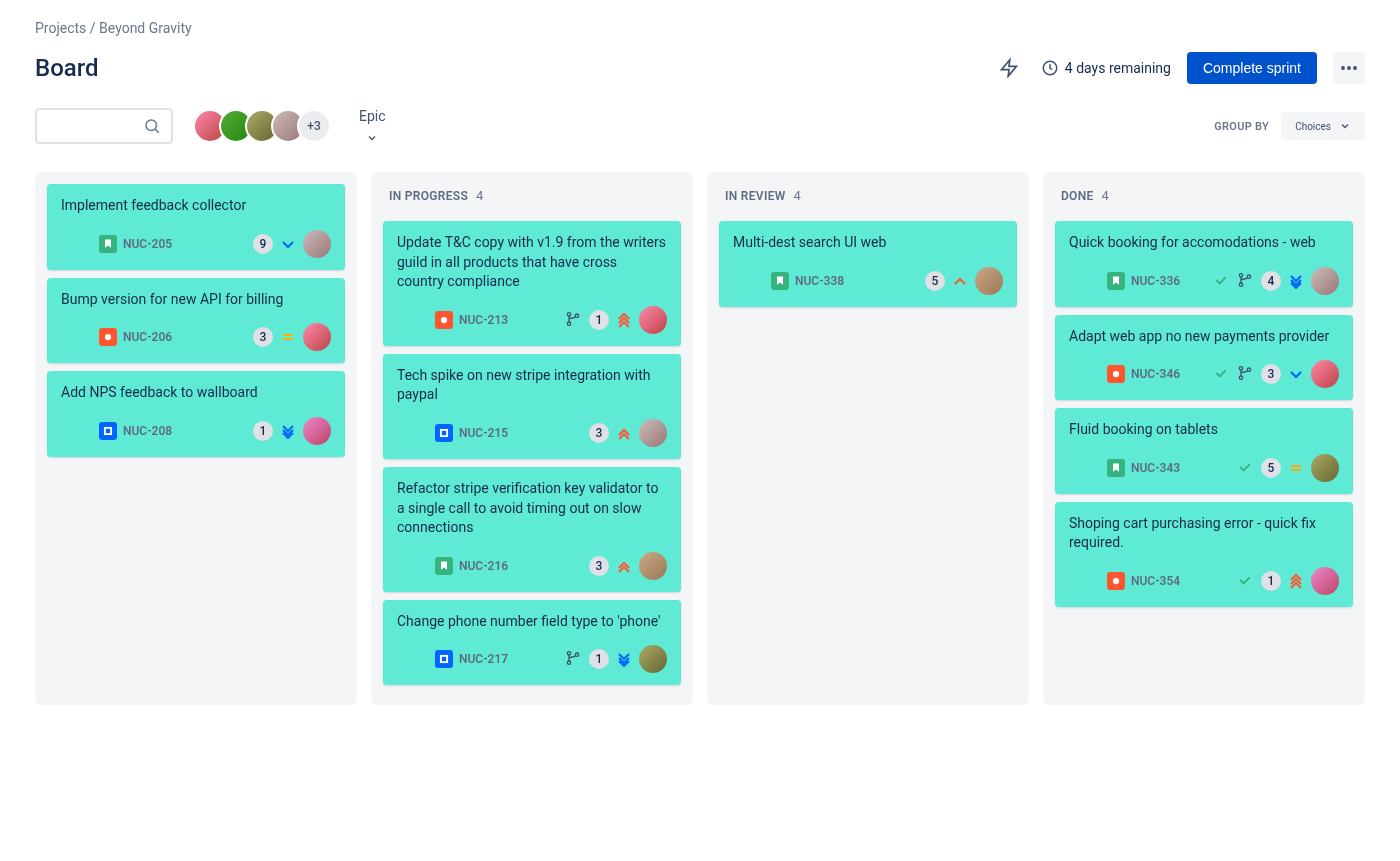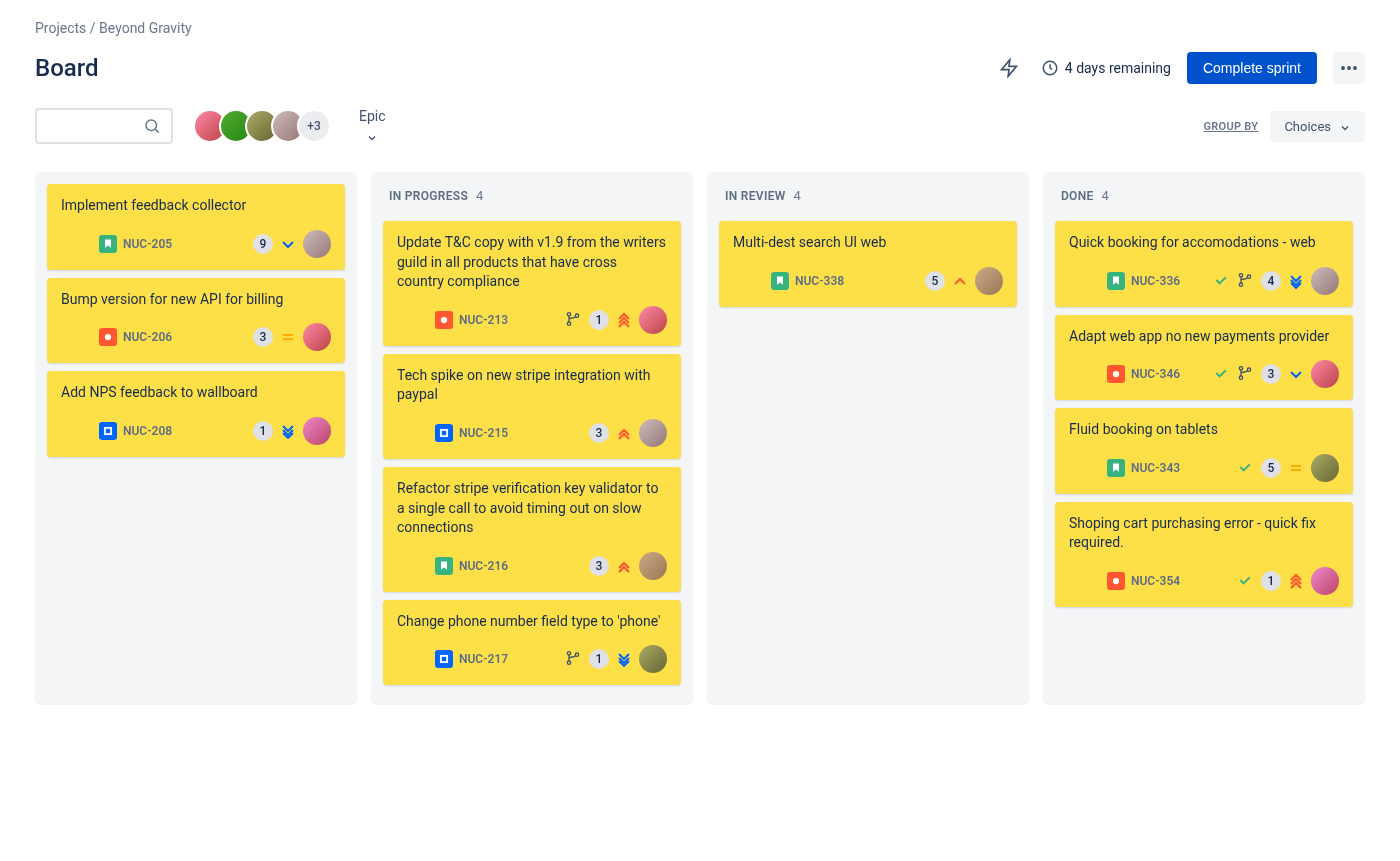--- a/index.html
+++ b/index.html
@@ -15,28 +15,28 @@
 .more-btn { width:32px; height:32px; background:#F4F5F7; border-radius:4px; display:flex; align-items:center; justify-content:center; font-size:18px; color:#42526E; cursor:pointer; }
 .toolbar { display:flex; align-items:center; justify-content:space-between; margin-bottom:22px; }
 .toolbar-left { display:flex; align-items:center; gap:20px; }
 .search-box { width:138px; height:36px; border:2px solid #DFE1E6; border-radius:4px; display:flex; align-items:center; padding:0 10px; justify-content:flex-end; }
 .avatars { display:flex; align-items:center; }
 .avatar { width:34px; height:34px; border-radius:50%; border:2px solid #fff; margin-left:-8px; background-size:cover; background-position:center; }
 .avatar:first-child { margin-left:0; }
 .avatar-more { width:34px; height:34px; border-radius:50%; border:2px solid #fff; margin-left:-8px; background:#EBECF0; display:flex; align-items:center; justify-content:center; font-size:12px; color:#42526E; font-weight:500; }
 .epic-btn { display:flex; align-items:center; gap:8px; font-size:14px; color:#42526E; cursor:pointer; padding:6px 8px; border-radius:4px;flex-direction:column; }
 .group-by { display:flex; align-items:center; gap:12px; }
-.group-by-label { font-size:11px; font-weight:600; color:#6B778C; letter-spacing:0.3px;text-decoration:underline; }
-.choices-btn { background:#F4F5F7; border-radius:4px; padding:8px 14px; display:flex; align-items:flex-end; gap:8px; font-size:13px; color:#42526E; cursor:pointer; }
+.group-by-label { font-size:11px; font-weight:600; color:#6B778C; letter-spacing:0.3px; }
+.choices-btn { background:#F4F5F7; border-radius:4px; padding:8px 14px; display:flex; align-items:flex-end; gap:8px; font-size:10px; color:#42526E; cursor:pointer; }
 .board { display:flex; gap:14px; }
 .column { flex:1; background:#F4F5F7; border-radius:6px; padding:12px; min-height:500px; }
 .col-header { display:flex; align-items:center; gap:8px; margin-bottom:14px; padding:4px 6px; }
 .col-title { font-size:12px; font-weight:600; color:#5E6C84; letter-spacing:0.3px; }
 .col-count { font-size:13px; color:#6B778C; }
-.card { background:#fde047; border-radius:4px; box-shadow:0 1px 2px rgba(9,30,66,0.15); padding:12px 14px; margin-bottom:8px; cursor:pointer; }
+.card { background:#5eead4; border-radius:4px; box-shadow:0 1px 2px rgba(9,30,66,0.15); padding:12px 14px; margin-bottom:8px; cursor:pointer; }
 .card-title { font-size:14px; color:#172B4D; margin-bottom:14px; line-height:1.4; }
 .card-footer { display:flex; align-items:center; justify-content:space-between; }
 .card-left { display:flex; align-items:center; gap:6px;padding-left:38px; }
 .card-right { display:flex; align-items:center; gap:6px; }
 .issue-key { font-size:12px; font-weight:600; color:#5E6C84; }
 .issue-icon { width:18px; height:18px; border-radius:3px; display:flex; align-items:center; justify-content:center; flex-shrink:0; }
 .issue-story { background:#36B37E; }
 .issue-bug { background:#FF5630; }
 .issue-task { background:#0065FF; }
 .est-badge { background:#DFE1E6; color:#172B4D; font-size:12px; font-weight:500; min-width:20px; height:20px; border-radius:10px; display:flex; align-items:center; justify-content:center; padding:0 6px; }

